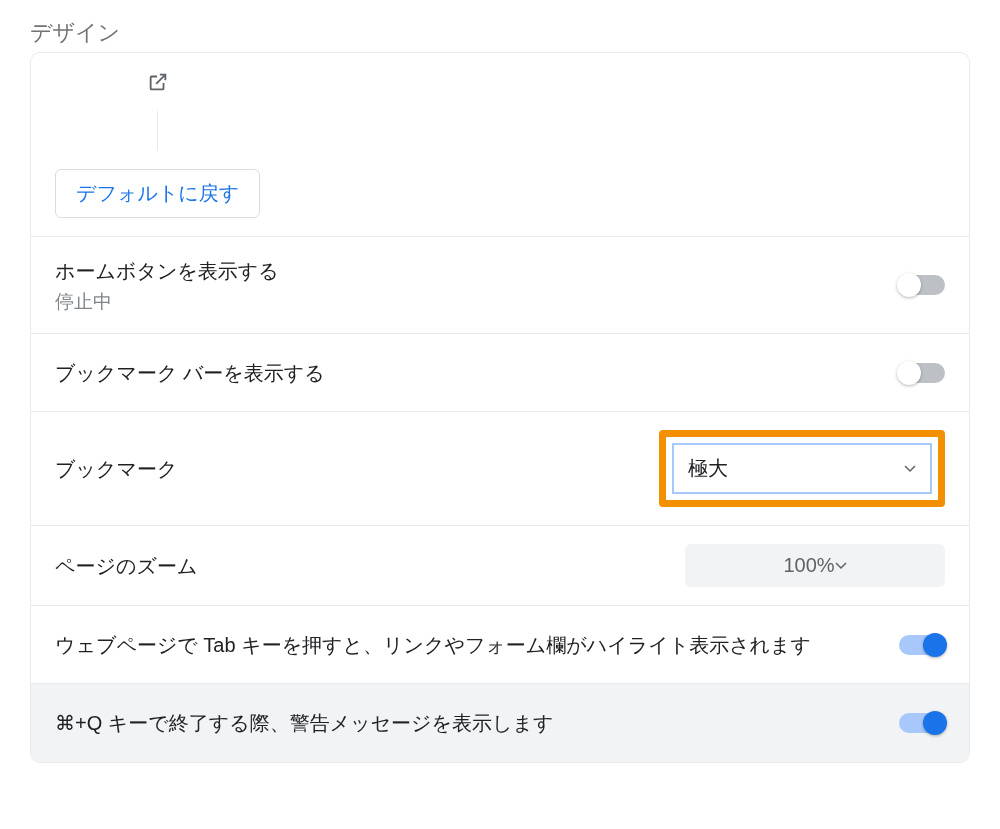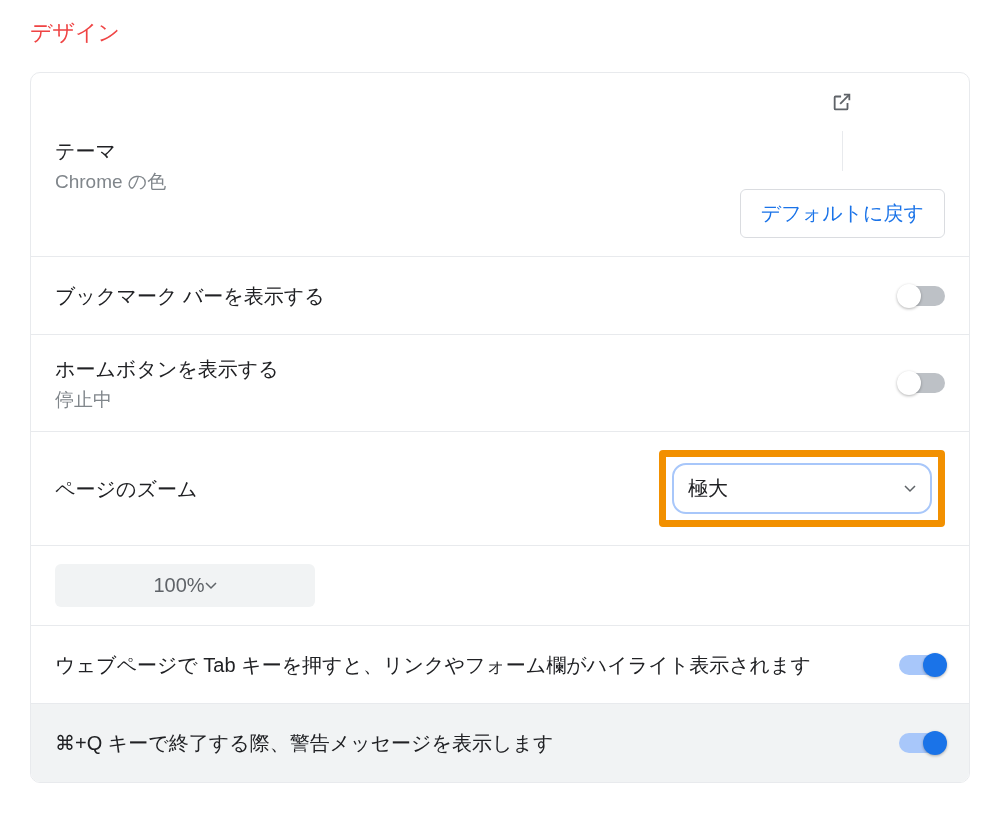--- a/index.html
+++ b/index.html
@@ -6,22 +6,22 @@
   body {
     margin: 0;
     font-family: "Hiragino Sans", "Yu Gothic", "Meiryo", sans-serif;
     background: #ffffff;
     color: #202124;
     font-size: 20px;
     padding: 10px 30px;
   }
   .section-title {
     font-size: 22px;
-    color: #ef4444;
-    margin: 8px 0 24px 0;
+    color: #737373;
+    margin: 8px 0 4px 0;
     font-weight: 400;
   }
   .card {
     border: 1px solid #e8eaed;
     border-radius: 10px;
     overflow: hidden;
     background: #fff;
   }
   .row {
     display: flex;
@@ -107,94 +107,93 @@
     color: #5f6368;
   }
   .highlight-box {
     border: 7px solid #f29000;
     border-radius: 4px;
     padding: 6px;
     display: inline-block;
   }
   .highlight-box .select-box {
     border: 2px solid #a8c7fa;
-    border-radius: 14px;
+    border-radius: 0;
   }
   .chevron { color: #5f6368; }
   .chevron-right { color: #9aa0a6; font-size: 14px; }
   svg { display: block; }
 </style>
 </head>
 <body>
 
 <div class="section-title">デザイン</div>
 
 <div class="card">
 
   <div class="row">
-    <div class="row-text">
-      <div class="row-label">テーマ</div>
-      <div class="row-sublabel">Chrome の色</div>
-    </div>
     <div class="controls">
       <span class="icon-open">
         <svg width="22" height="22" viewBox="0 0 24 24" fill="none" stroke="#5f6368" stroke-width="2">
           <path d="M18 13v6a1 1 0 0 1-1 1H5a1 1 0 0 1-1-1V7a1 1 0 0 1 1-1h6"></path>
           <path d="M14 4h6v6"></path>
           <path d="M10 14L20 4"></path>
         </svg>
       </span>
       <span class="vdivider"></span>
       <button class="reset-btn">デフォルトに戻す</button>
     </div>
   </div>
 
   <div class="row">
     <div class="row-text">
-      <div class="row-label">ブックマーク バーを表示する</div>
-    </div>
-    <div class="controls">
-      <span class="toggle toggle-off">
-          <span class="knob"></span>
-        </span>
-    </div>
-  </div>
-
-  <div class="row">
-    <div class="row-text">
       <div class="row-label">ホームボタンを表示する</div>
       <div class="row-sublabel">停止中</div>
     </div>
     <div class="controls">
       <span class="toggle toggle-off">
           <span class="knob"></span>
         </span>
     </div>
   </div>
 
   <div class="row">
     <div class="row-text">
-      <div class="row-label">ページのズーム</div>
+      <div class="row-label">ブックマーク バーを表示する</div>
+    </div>
+    <div class="controls">
+      <span class="toggle toggle-off">
+          <span class="knob"></span>
+        </span>
+    </div>
+  </div>
+
+  <div class="row">
+    <div class="row-text">
+      <div class="row-label">ブックマーク</div>
     </div>
     <div class="controls">
       <span class="highlight-box">
         <span class="select-box">
           <span>極大</span>
           <span class="chevron">
             <svg width="12" height="8" viewBox="0 0 12 8">
                 <path d="M1 1l5 5 5-5" stroke="#5f6368" stroke-width="1.5" fill="none"></path>
               </svg>
           </span>
         </span>
       </span>
     </div>
   </div>
 
 
   <div class="row">
+    <div class="row-text">
+      <div class="row-label">ページのズーム</div>
+    </div>
     <div class="controls">
       <span class="select-plain">
         <span>100%</span>
         <span class="chevron">
           <svg width="12" height="8" viewBox="0 0 12 8">
               <path d="M1 1l5 5 5-5" stroke="#5f6368" stroke-width="1.5" fill="none"></path>
             </svg>
         </span>
       </span>
     </div>

